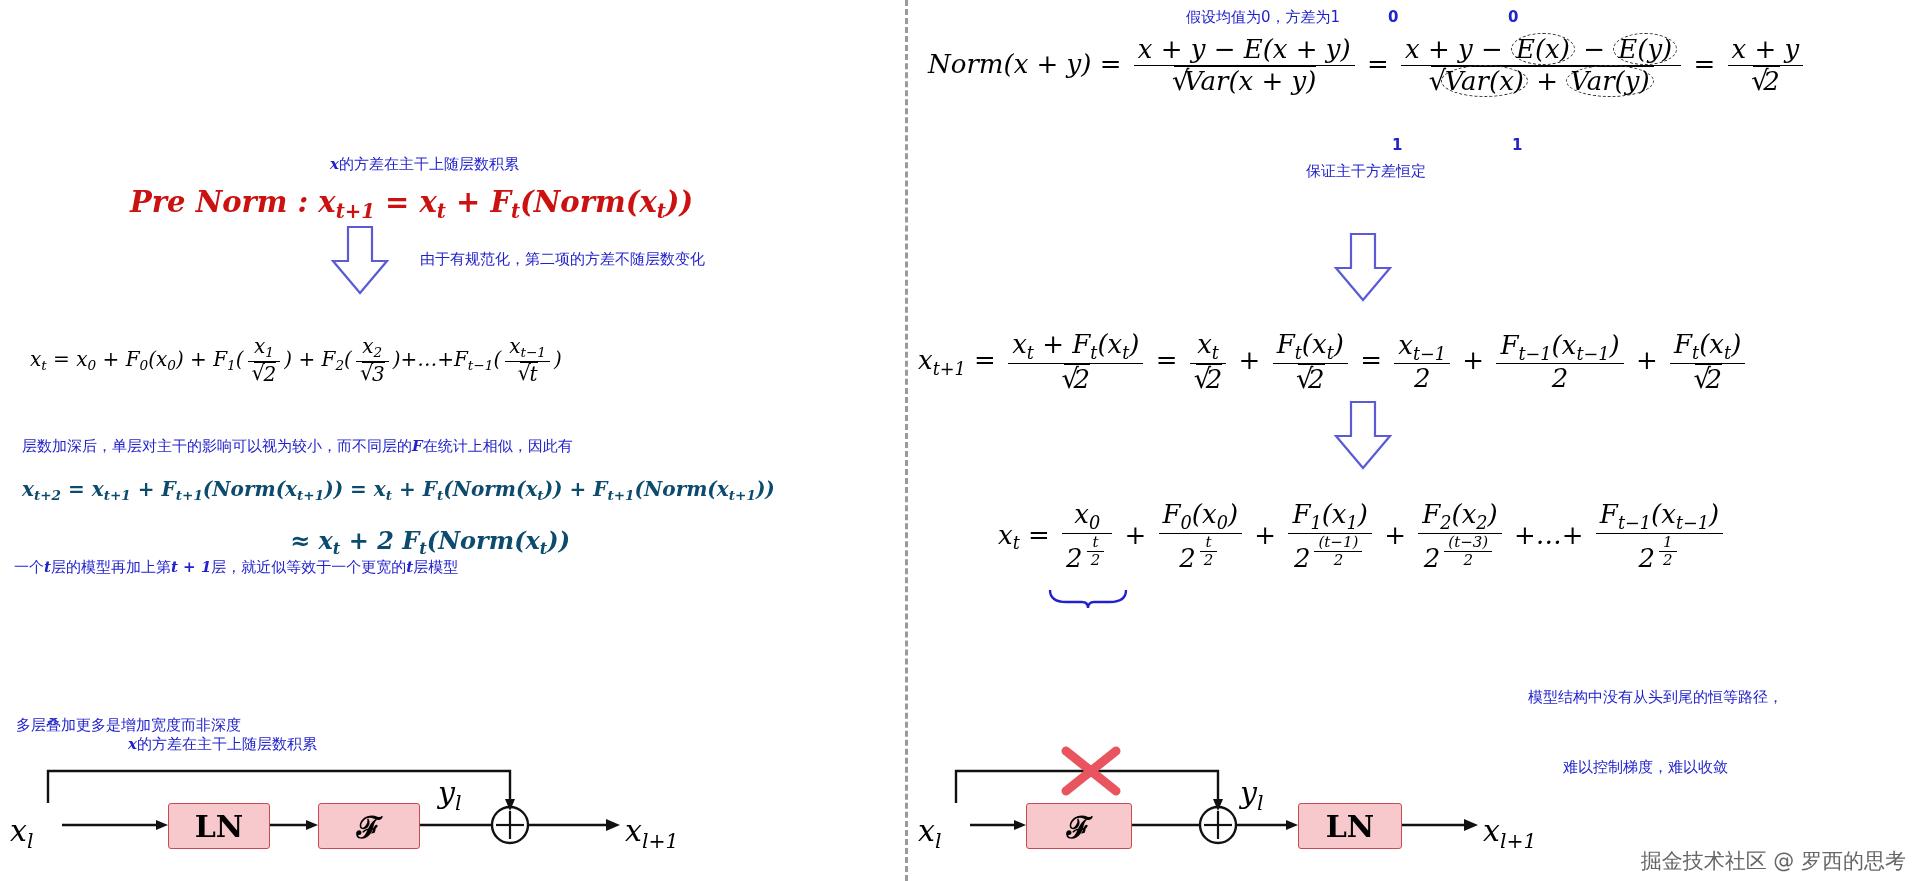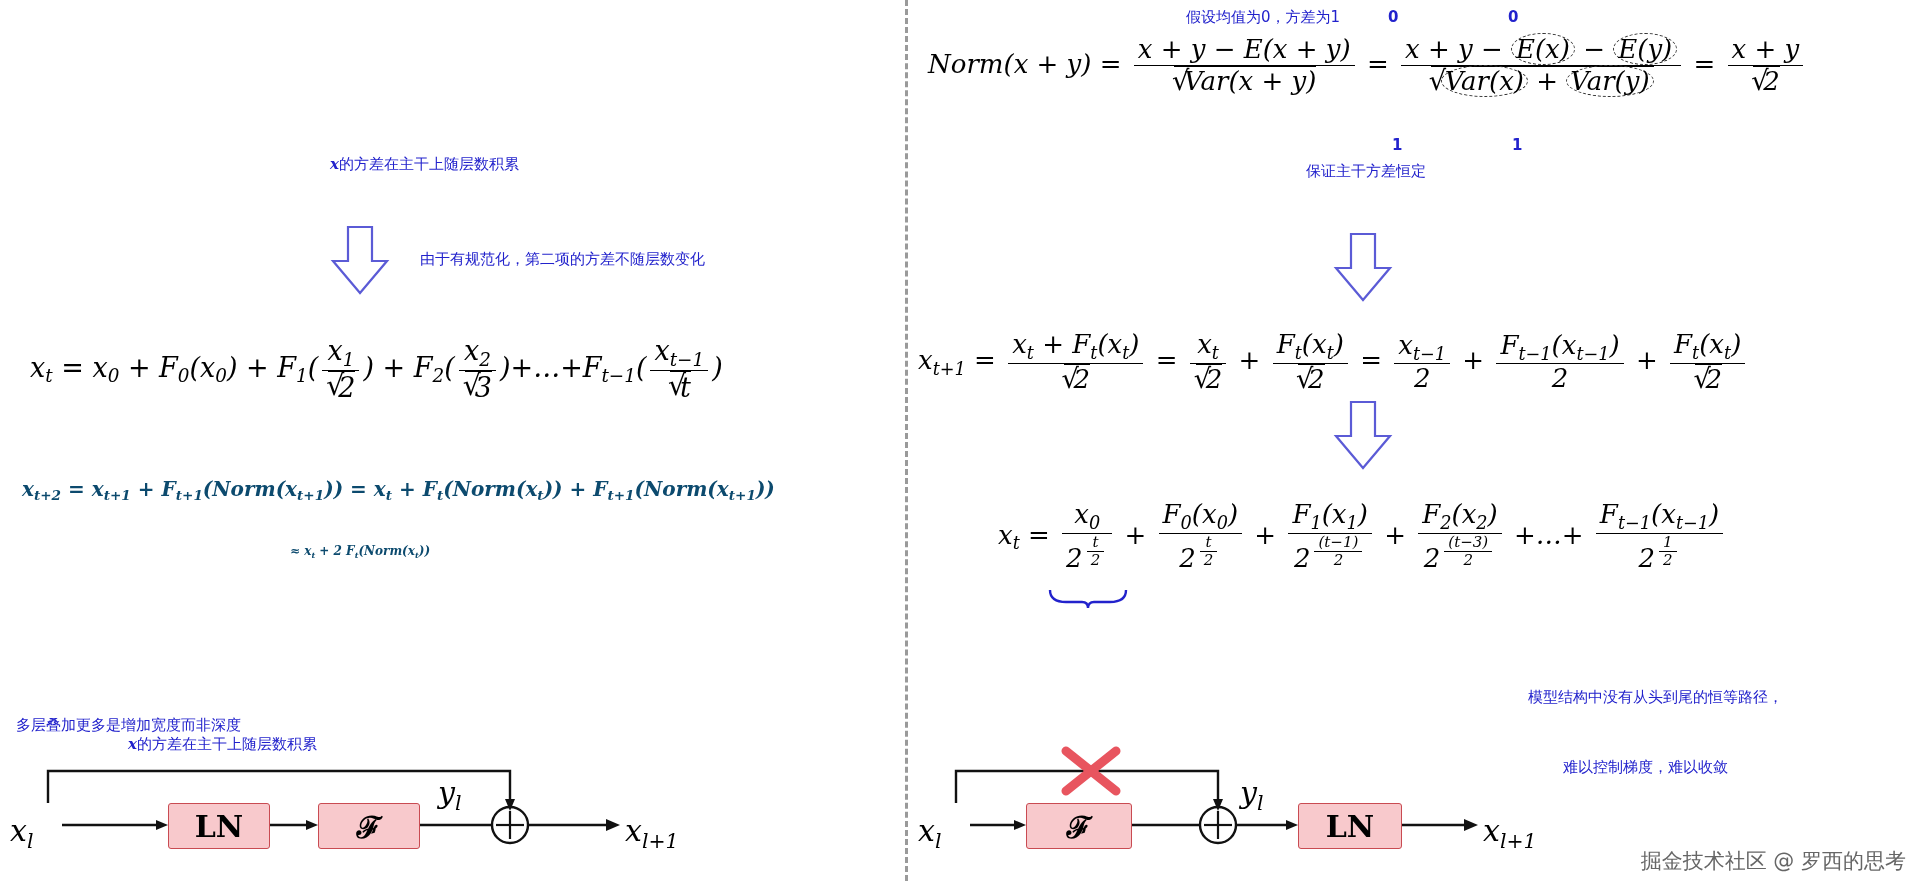--- a/index.html
+++ b/index.html
@@ -134,42 +134,51 @@
 <div class="page">
 
   <div class="divider"></div>
 
   <div class="panel panel-left">
 
     <div class="note" style="left:330px; top:155px;">
       <span class="note-b">x</span>的方差在主干上随层数积累
     </div>
 
+    <div class="eq red" style="left:130px; top:185px; font-size:29px; font-weight:bold;">
+      <span>Pre Norm</span><span> : </span><span>x</span><span class="sub">t+1</span><span> = </span><span>x</span><span class="sub">t</span><span> + </span><span>F</span><span class="sub">t</span><span>(</span><span style="text-decoration:none;">Norm</span><span>(x</span><span class="sub">t</span><span>))</span>
+    </div>
 
     <div class="arrow-down" style="left:325px; top:225px;">
       <svg width="70" height="70" viewBox="0 0 70 70">
         <polygon points="23,2 47,2 47,36 62,36 35,68 8,36 23,36" fill="none" stroke="#5b5bd6" stroke-width="2.2"></polygon>
       </svg>
     </div>
 
     <div class="note" style="left:420px; top:250px;">由于有规范化，第二项的方差不随层数变化</div>
 
-    <div class="eq" style="left:30px; top:335px; font-size:27px;">
+    <div class="eq" style="left:30px; top:335px; font-size:20px;">
       x<span class="sub">t</span> = x<span class="sub">0</span> + F<span class="sub">0</span>(x<span class="sub">0</span>) + F<span class="sub">1</span>(<span class="frac"><span class="num">x<span class="sub">1</span></span><span class="den"><span class="sqrt">2</span></span></span>) + F<span class="sub">2</span>(<span class="frac"><span class="num">x<span class="sub">2</span></span><span class="den"><span class="sqrt">3</span></span></span>)+…+F<span class="sub">t−1</span>(<span class="frac"><span class="num">x<span class="sub">t−1</span></span><span class="den"><span class="sqrt">t</span></span></span>)
     </div>
 
+    <div class="note" style="left:22px; top:437px;">
+      层数加深后，单层对主干的影响可以视为较小，而不同层的<span class="note-b">F</span>在统计上相似，因此有
+    </div>
 
     <div class="eq blue" style="left:22px; top:477px; font-size:20px; font-weight:bold;">
       x<span class="sub">t+2</span> = x<span class="sub">t+1</span> + F<span class="sub">t+1</span>(Norm(x<span class="sub">t+1</span>)) = x<span class="sub">t</span> + F<span class="sub">t</span>(Norm(x<span class="sub">t</span>)) + F<span class="sub">t+1</span>(Norm(x<span class="sub">t+1</span>))
     </div>
 
-    <div class="eq blue" style="left:290px; top:544px; font-size:12px; font-weight:bold;">
+    <div class="eq blue" style="left:290px; top:526px; font-size:24px; font-weight:bold;">
       ≈ x<span class="sub">t</span> + 2 F<span class="sub">t</span>(Norm(x<span class="sub">t</span>))
     </div>
 
+    <div class="note" style="left:14px; top:558px;">
+      一个<span class="note-b">t</span>层的模型再加上第<span class="note-b">t + 1</span>层，就近似等效于一个更宽的<span class="note-b">t</span>层模型
+    </div>
 
     <div class="note" style="left:16px; top:716px;">多层叠加更多是增加宽度而非深度</div>
 
     <div class="diagram" style="left:0px; top:745px; width:760px; height:130px;">
       <svg width="760" height="130" viewBox="0 0 760 130">
 
         <path d="M 48 58 L 48 26 L 510 26 L 510 58" fill="none" stroke="#111" stroke-width="2.4"></path>
         <polygon points="510,66 505,54 515,54" fill="#111"></polygon>
 
         <line x1="62" y1="80" x2="160" y2="80" stroke="#111" stroke-width="2.4"></line>

